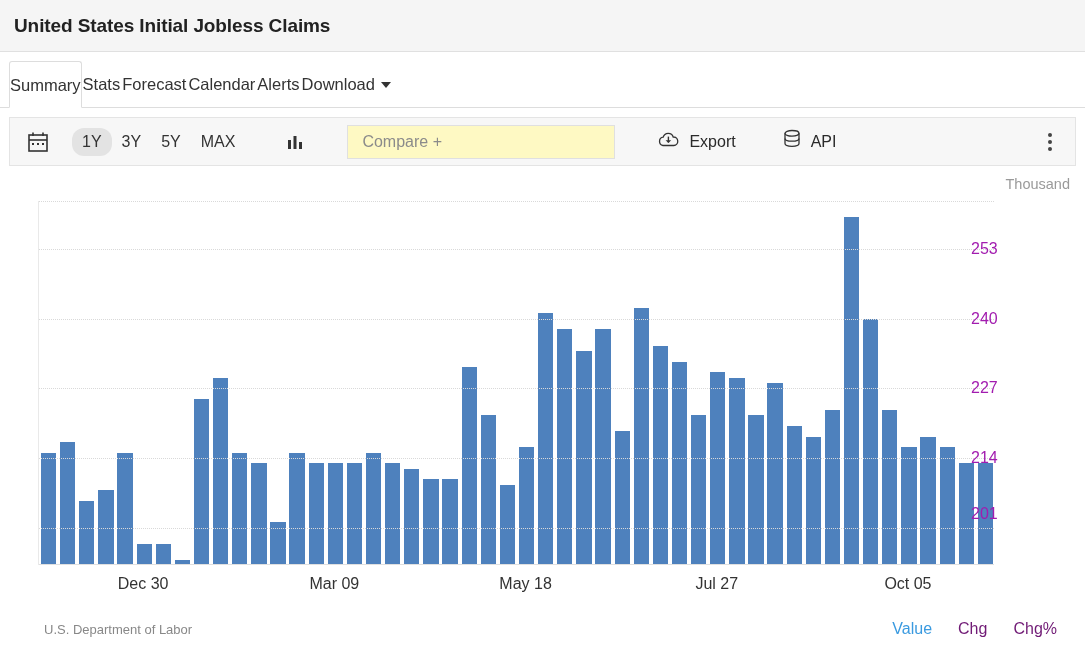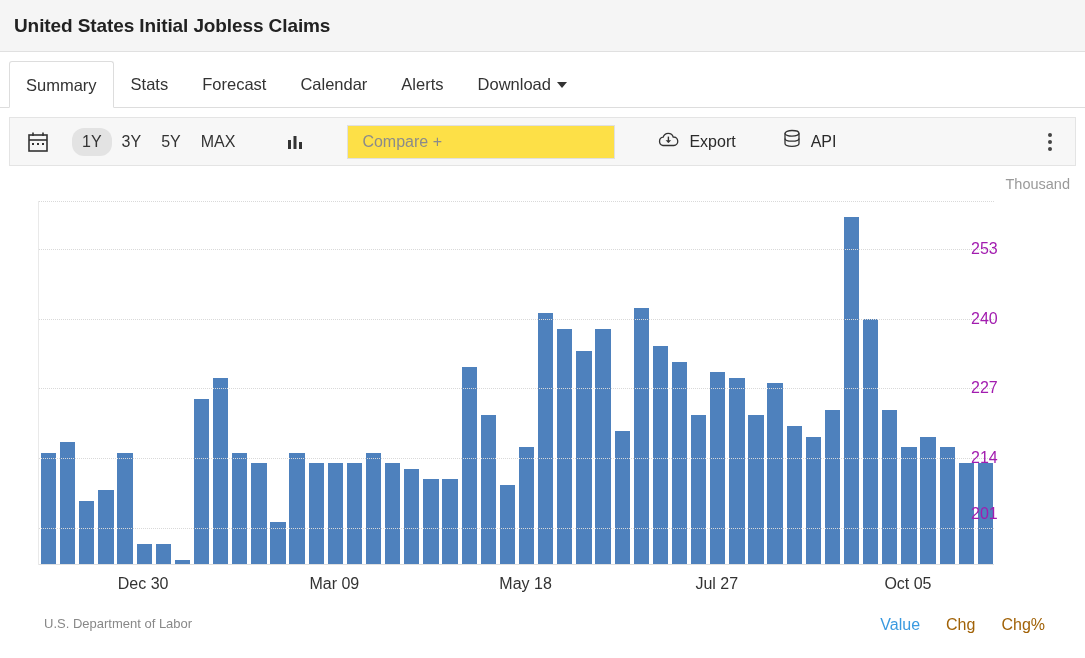--- a/index.html
+++ b/index.html
@@ -40,21 +40,21 @@
     border-bottom: 1px solid #dddddd;
     display: flex;
     align-items: flex-end;
     padding-left: 9px;
     box-sizing: border-box;
     position: relative;
   }
   .tab {
     font-size: 16.5px;
     color: #333333;
-    padding: 0 16px;
+    padding: 0 0;
     height: 47px;
     line-height: 47px;
     box-sizing: border-box;
     background: transparent;
     border: 1px solid transparent;
     border-bottom: none;
     position: relative;
     white-space: nowrap;
     cursor: pointer;
   }
@@ -111,21 +111,21 @@
     display: flex;
     align-items: center;
     justify-content: center;
     width: 40px;
     cursor: pointer;
   }
   .compare-box {
     margin-left: 32px;
     width: 268px;
     height: 34px;
-    background: #fde047;
+    background: #fef9c3;
     border: 1px solid #e0e0e0;
     display: flex;
     align-items: center;
     padding: 0 12px;
     box-sizing: border-box;
   }
   .compare-box input {
     border: none;
     outline: none;
     font-family: "Liberation Sans", sans-serif;
@@ -218,33 +218,33 @@
     color: #333333;
     transform: translateX(-50%);
     white-space: nowrap;
   }
 
   
   .footer {
     position: absolute;
     left: 0;
     right: 0;
-    bottom: 0;
+    bottom: 8px;
     height: 42px;
     display: flex;
-    align-items: flex-start;
-    padding: 0 40px 0 44px;
+    align-items: center;
+    padding: 0 28px 0 44px;
     box-sizing: border-box;
     background: #ffffff;
   }
   .source { font-size: 13px; color: #888888; }
   .metrics { margin-left: auto; display: flex; align-items: center; gap: 26px; }
   .metric {
     font-size: 16px;
-    color: #a16207;
+    color: #701a75;
     cursor: pointer;
   }
   .metric.active { color: #3a9ae0; }
 </style>
 </head>
 <body>
 
 <div class="header">
   <div class="header-title">United States Initial Jobless Claims</div>
 </div>

